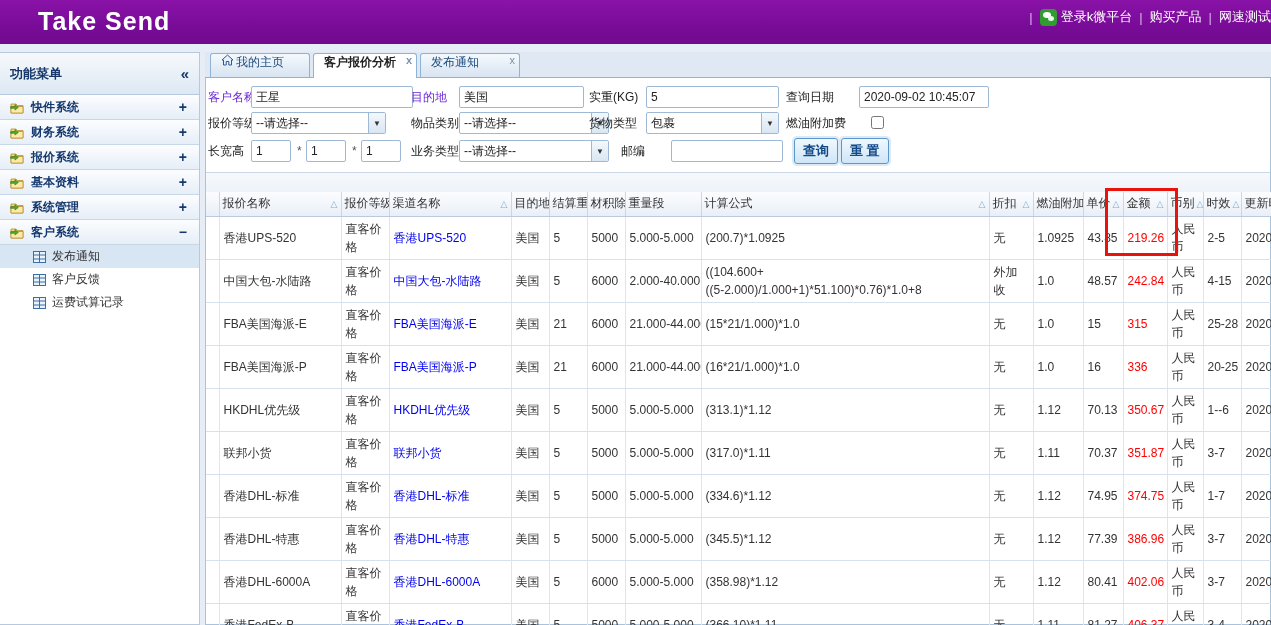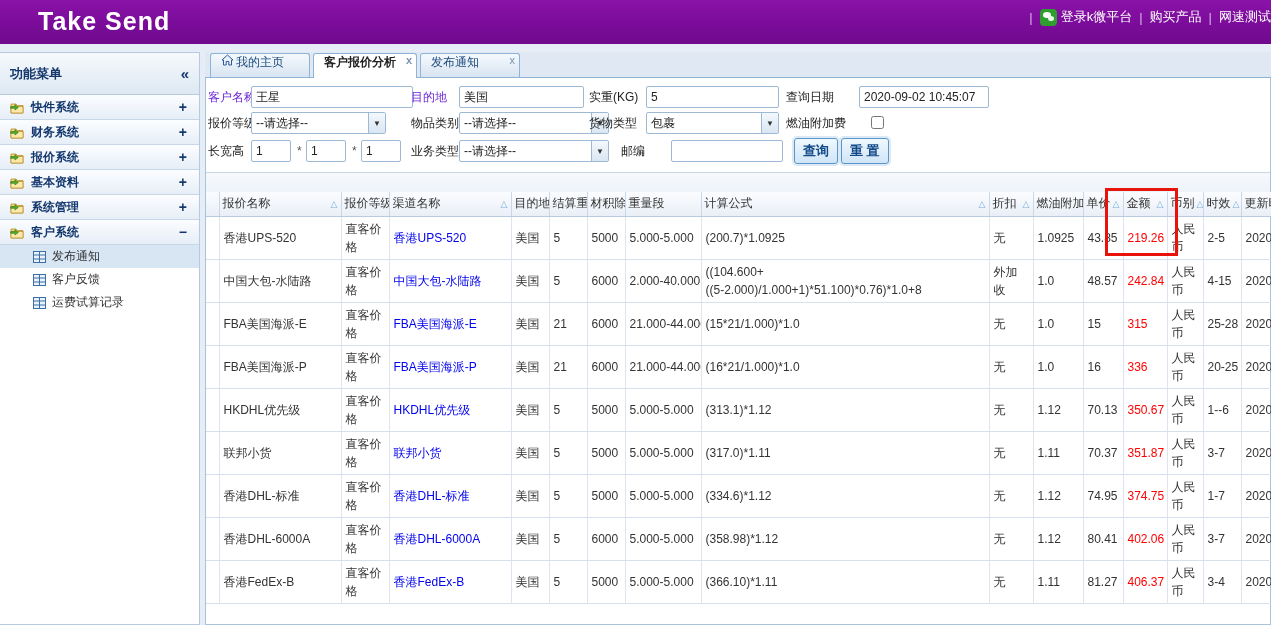--- a/index.html
+++ b/index.html
@@ -487,20 +487,38 @@
               <td class="">无</td>
               <td class="nowrap">1.12</td>
               <td class="nowrap">74.95</td>
               <td class="amount nowrap">374.75</td>
               <td class="">人民币</td>
               <td class="nowrap">1-7</td>
               <td class="nowrap">2020</td>
             </tr>
             <tr>
               <td></td>
+              <td class="nowrap">香港DHL-特惠</td>
+              <td class="">直客价格</td>
+              <td class="nowrap"><a>香港DHL-特惠</a></td>
+              <td class="nowrap">美国</td>
+              <td class="nowrap">5</td>
+              <td class="nowrap">5000</td>
+              <td class="nowrap">5.000-5.000</td>
+              <td class="formula">(345.5)*1.12</td>
+              <td class="">无</td>
+              <td class="nowrap">1.12</td>
+              <td class="nowrap">77.39</td>
+              <td class="amount nowrap">386.96</td>
+              <td class="">人民币</td>
+              <td class="nowrap">3-7</td>
+              <td class="nowrap">2020</td>
+            </tr>
+            <tr>
+              <td></td>
               <td class="nowrap">香港DHL-6000A</td>
               <td class="">直客价格</td>
               <td class="nowrap"><a>香港DHL-6000A</a></td>
               <td class="nowrap">美国</td>
               <td class="nowrap">5</td>
               <td class="nowrap">6000</td>
               <td class="nowrap">5.000-5.000</td>
               <td class="formula">(358.98)*1.12</td>
               <td class="">无</td>
               <td class="nowrap">1.12</td>

